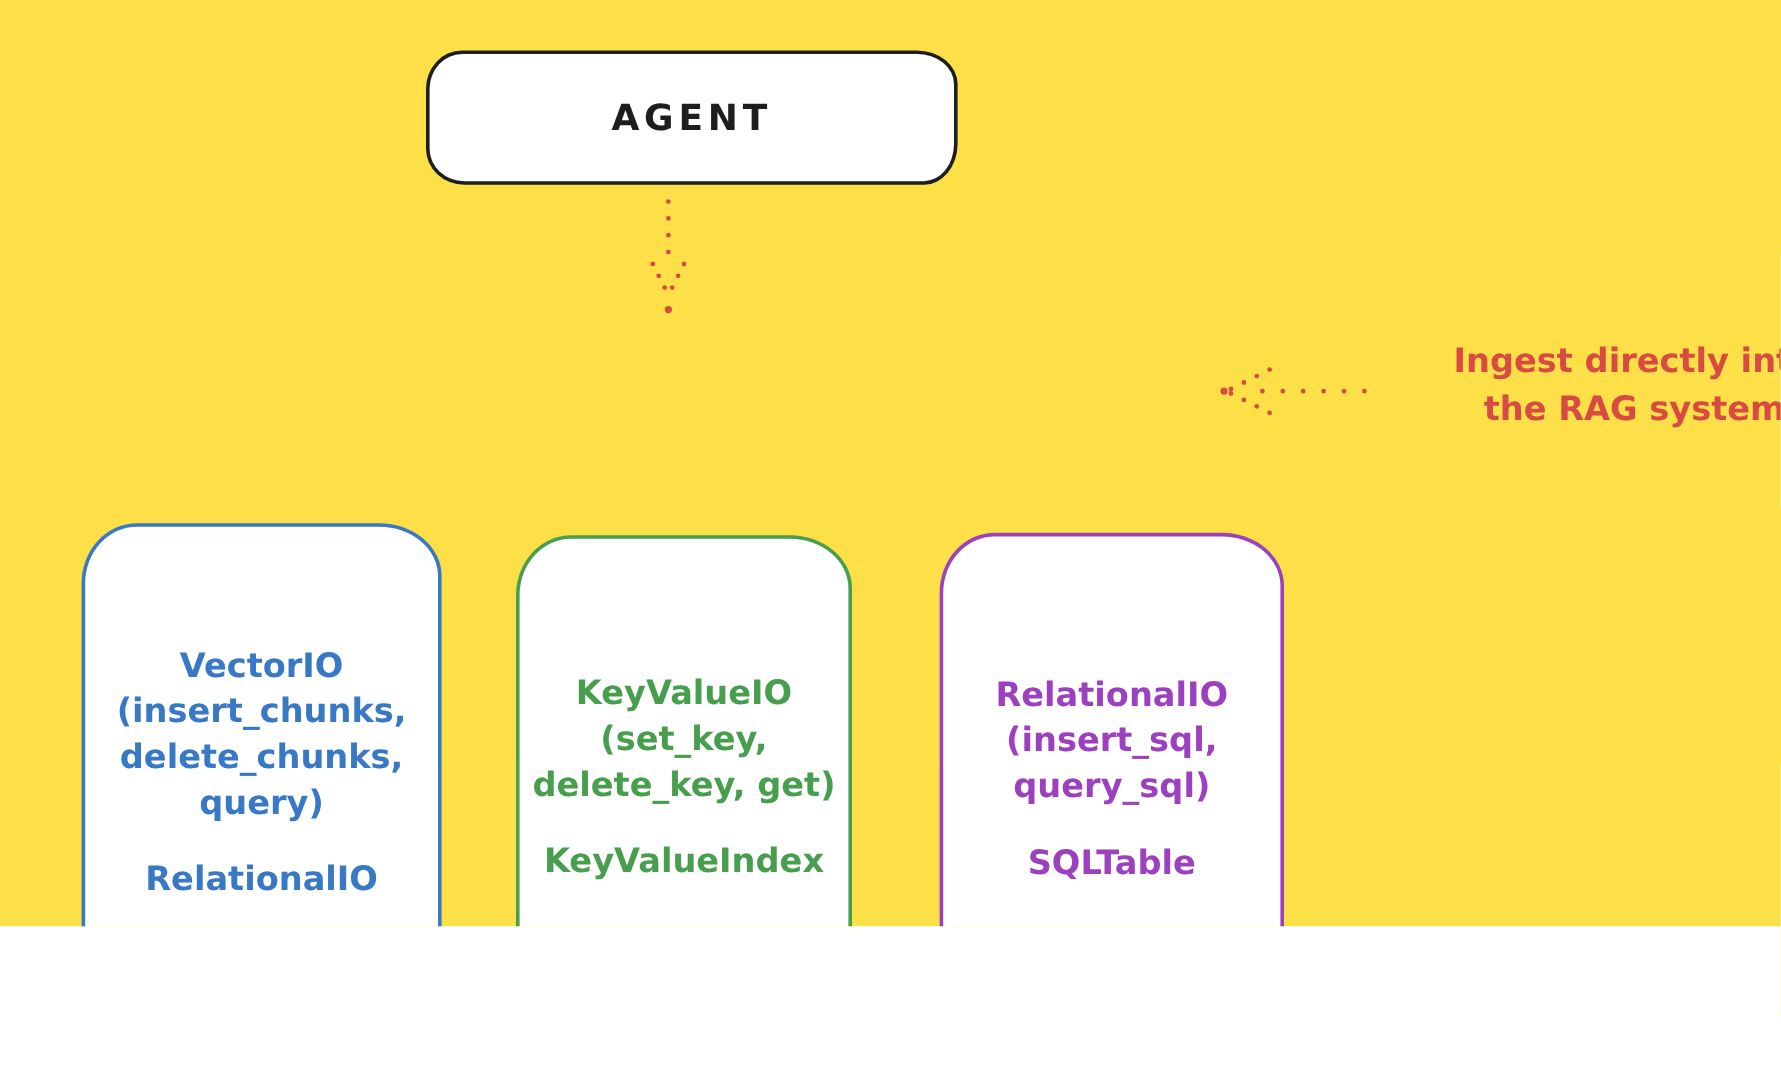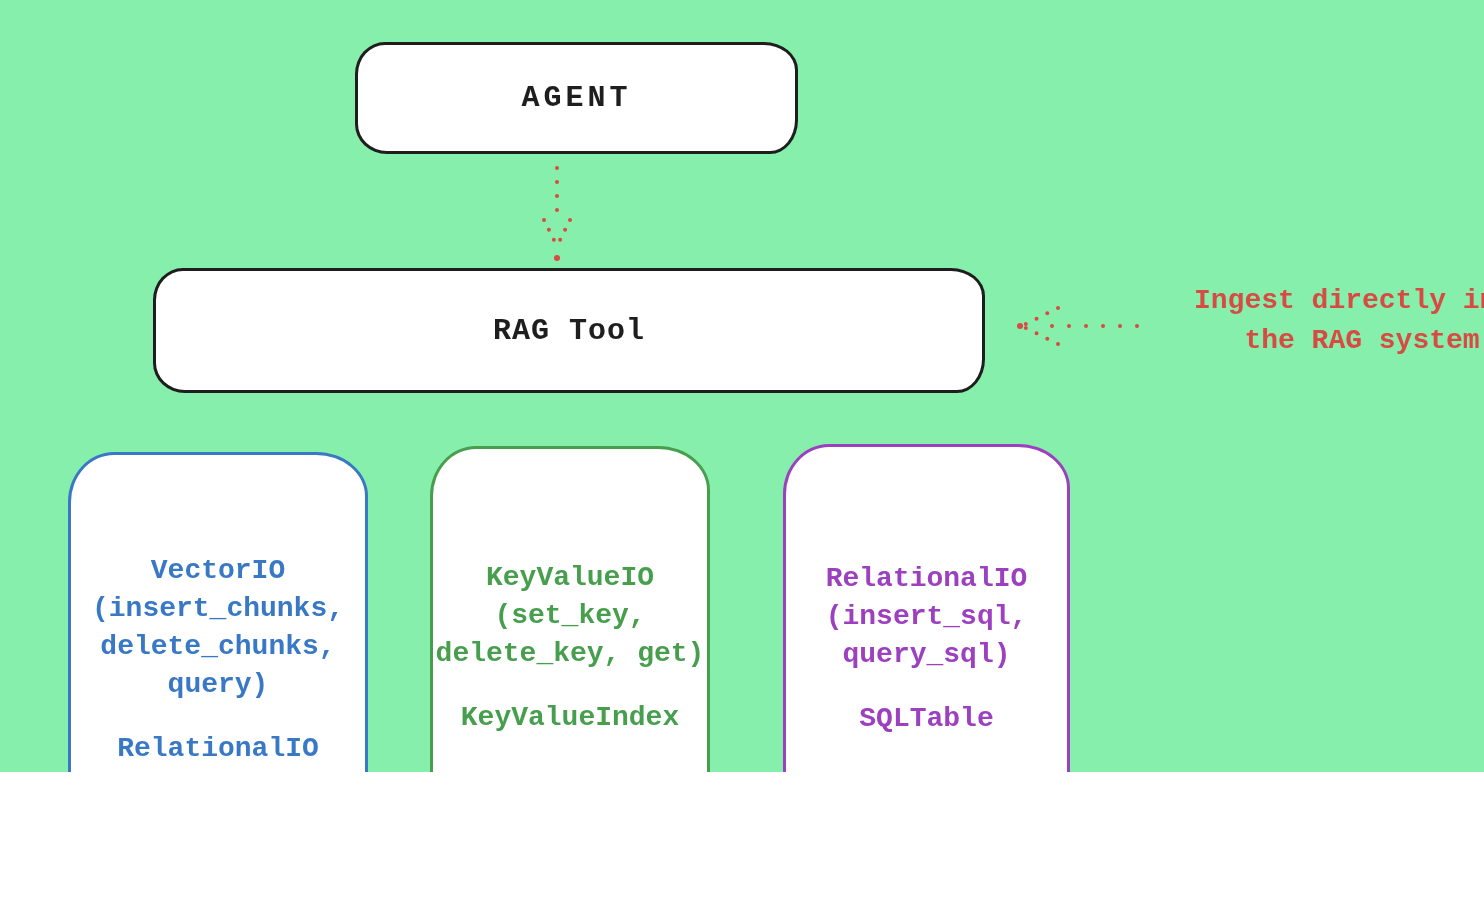--- a/index.html
+++ b/index.html
@@ -5,23 +5,22 @@
   html, body {
     margin: 0;
     padding: 0;
     background: #ffffff;
     font-family: "DejaVu Sans", "Liberation Sans", sans-serif;
   }
   .canvas {
     position: relative;
     width: 1484px;
     height: 772px;
-    background: #86efac;
+    background: #fde047;
     overflow: hidden;
-    font-family: Liberation Mono, monospace;
   }
   .box {
     position: absolute;
     display: flex;
     align-items: center;
     justify-content: center;
     box-sizing: border-box;
     background: #ffffff;
     text-align: center;
   }
@@ -48,21 +47,21 @@
     flex-direction: column;
     border-radius: 46px 52px 44px 50px / 50px 44px 52px 46px;
     border-width: 3.5px;
     border-style: solid;
     font-size: 28px;
     font-weight: bold;
     line-height: 38px;
   }
   .io-methods { white-space: pre-line; }
   .io-index { margin-top: 26px; }
-  .io-blue   { left: 68px;  top: 452px; width: 300px; height: 415px; border-color: #3878c5; color: #3878c5; }
+  .io-blue   { left: 68px;  top: 436px; width: 300px; height: 415px; border-color: #3878c5; color: #3878c5; }
   .io-green  { left: 430px; top: 446px; width: 280px; height: 403px; border-color: #479f4e; color: #479f4e; }
   .io-purple { left: 783px; top: 444px; width: 287px; height: 410px; border-color: #9c40c0; color: #9c40c0; }
   
   .annotation {
     position: absolute;
     left: 1190px; top: 281px;
     width: 344px;
     color: #d84a42;
     font-size: 28px;
     font-weight: bold;
@@ -89,23 +88,20 @@
     <span>AGENT</span>
   </div>
 
   <svg class="arrow-svg arrow-down-svg" width="36" height="102" viewBox="0 0 36 102">
     <line class="dotline" x1="18" y1="6" x2="18" y2="62" stroke-dasharray="0 14"></line>
     <line class="dotline" x1="5" y1="58" x2="18" y2="84" stroke-dasharray="0 11"></line>
     <line class="dotline" x1="31" y1="58" x2="18" y2="84" stroke-dasharray="0 11"></line>
     <circle cx="18" cy="96" r="3" fill="#d84a42"></circle>
   </svg>
 
-  <div class="box box-black rag-box">
-    <span>RAG Tool</span>
-  </div>
 
   <svg class="arrow-svg arrow-left-svg" width="130" height="52" viewBox="0 0 130 52">
     <line class="dotline" x1="125" y1="26" x2="34" y2="26" stroke-dasharray="0 17"></line>
     <line class="dotline" x1="46" y1="8" x2="10" y2="26" stroke-dasharray="0 12"></line>
     <line class="dotline" x1="46" y1="44" x2="10" y2="26" stroke-dasharray="0 12"></line>
     <circle cx="8" cy="26" r="3" fill="#d84a42"></circle>
   </svg>
 
   <div class="annotation">Ingest directly into
 the RAG system</div>

